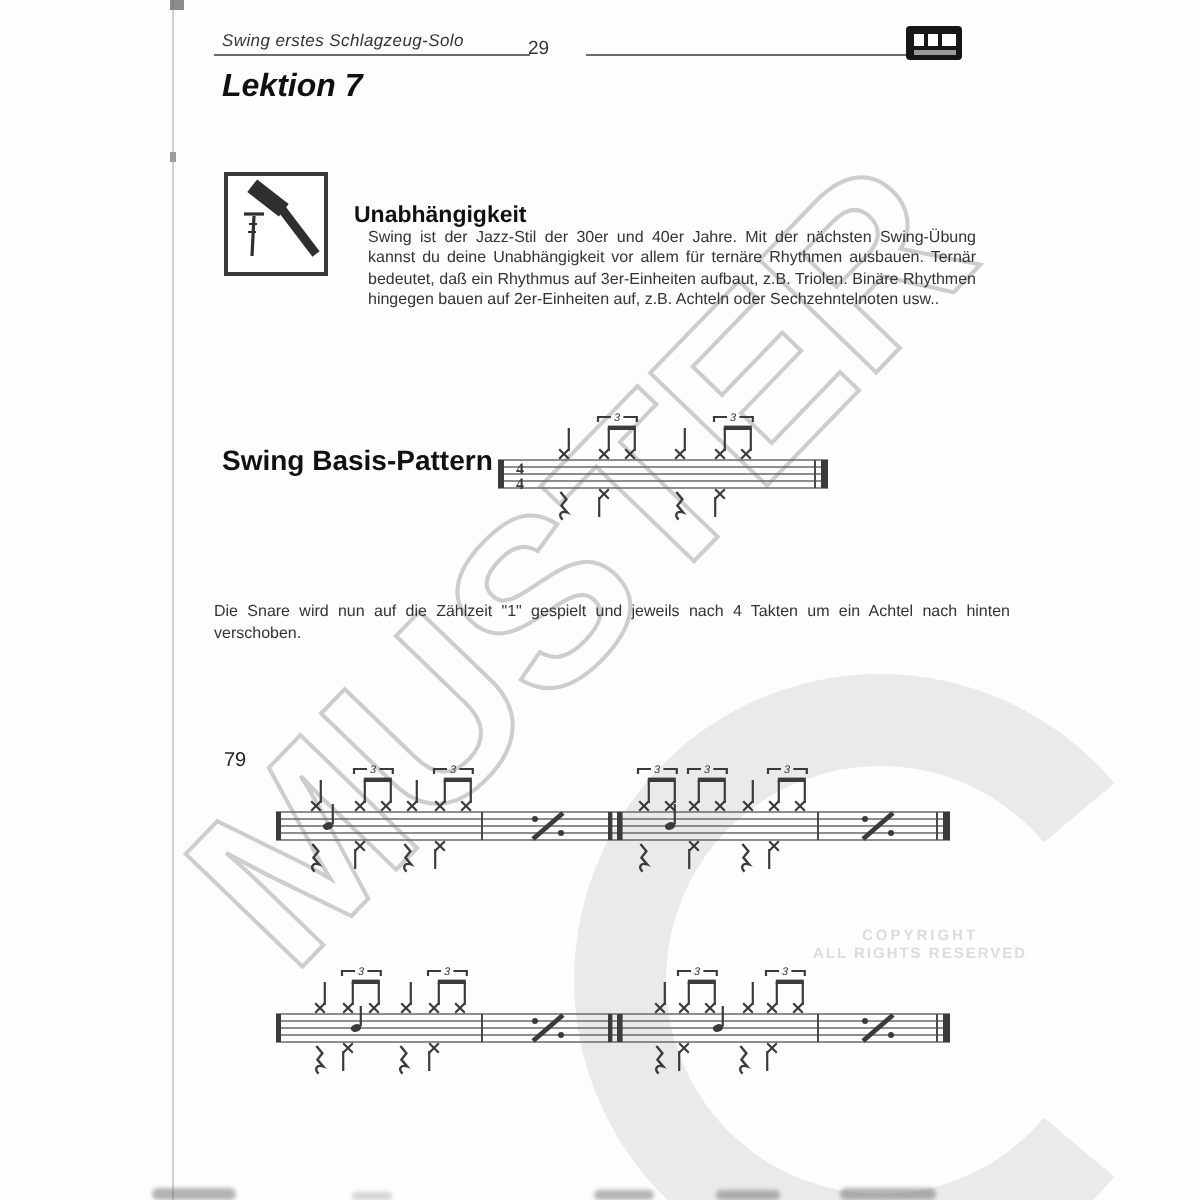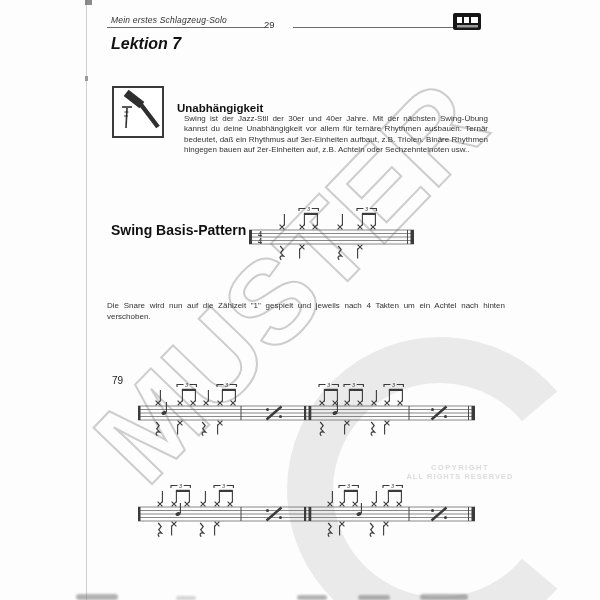--- a/index.html
+++ b/index.html
@@ -77,21 +77,21 @@
   </svg>
   <div class="abs copyright">
     <div class="l1">COPYRIGHT</div>
     <div class="l2">ALL RIGHTS RESERVED</div>
   </div>
 
   <div class="abs edge-line"></div>
   <div class="abs edge-tick"></div>
   <div class="abs edge-dot"></div>
 
-  <div class="abs content book-title">Mein erstes Schlagzeug-Solo</div>
+  <div class="abs content book-title">Swing erstes Schlagzeug-Solo</div>
   <div class="abs content rule rule-left"></div>
   <div class="abs content page-number">29</div>
   <div class="abs content rule rule-right"></div>
   <div class="abs content logo">
     <svg width="28" height="17" viewBox="0 0 28 17">
       <rect x="4" y="4" width="5" height="6" fill="#ffffff"></rect>
       <rect x="11" y="4" width="5" height="6" fill="#ffffff"></rect>
       <rect x="18" y="4" width="7" height="6" fill="#ffffff"></rect>
       <rect x="4" y="12" width="21" height="2.5" fill="#9a9a9a"></rect>
     </svg>

